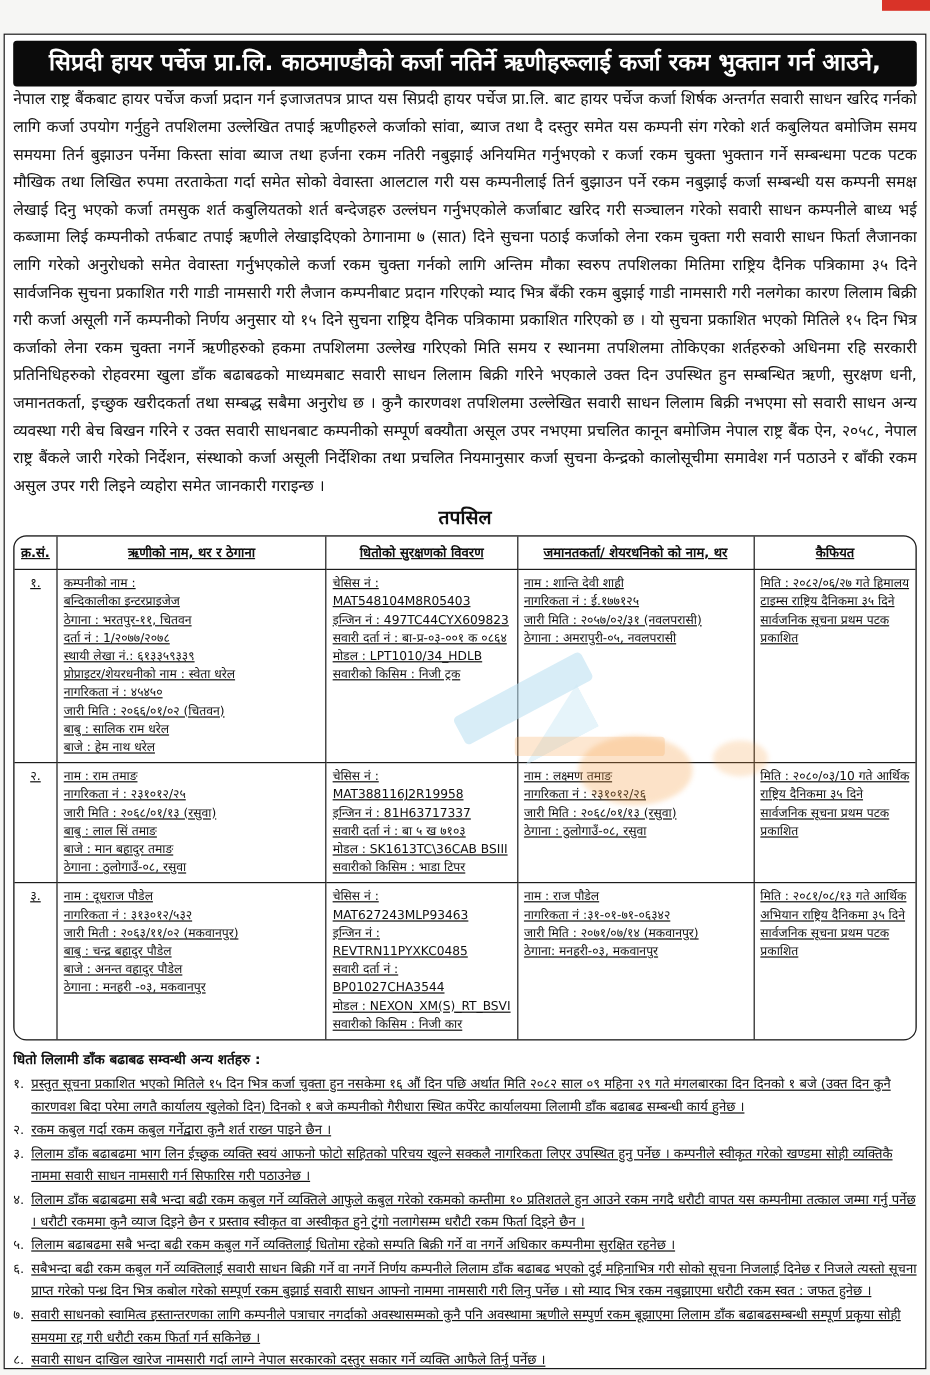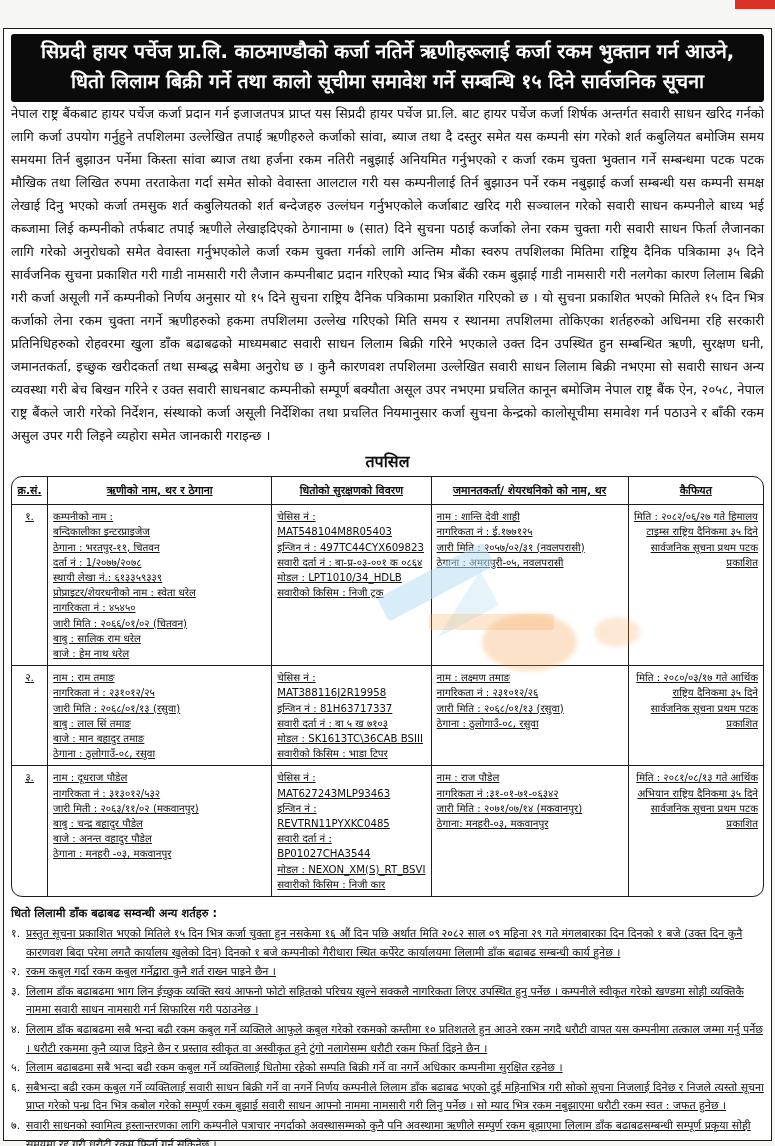--- a/index.html
+++ b/index.html
@@ -63,21 +63,21 @@
     padding:4px 5px;
     font-size:10.2px;
     line-height:15.2px;
     overflow:hidden;
   }
   th {
     text-align:center; font-weight:bold;
     font-size:10.9px; padding:6px 2px; vertical-align:middle;
   }
   td.sn { text-align:center; font-size:10.5px; }
-  td.remarks { text-align:right; }
+  td.remarks { text-align:left; }
   .cell-line { white-space:normal; }
   .terms-heading { font-weight:bold; font-size:11.4px; margin:8px 0 5px; }
   .term { display:flex; font-size:10.9px; line-height:18.6px; margin-bottom:1px; }
   .term .num { flex:0 0 15px; }
   .term .txt { flex:1;text-decoration:underline; }
   .footer-line { font-size:10.9px; margin-top:10px; }
   
   .wm { position:absolute; pointer-events:none; z-index:5; }
   .wm-orange-a { left:478px; top:584px; width:95px; height:58px; background:#f59b3c; opacity:.28; border-radius:50%; filter:blur(2px); }
   .wm-orange-b { left:425px; top:585px; width:125px; height:16px; background:#f8b066; opacity:.30; border-radius:3px; }
@@ -87,21 +87,20 @@
 </style>
 </head>
 <body>
 
 <div class="corner-mark"></div>
 
 <div class="page">
 
   <div class="title-bar">
     <div>सिप्रदी हायर पर्चेज प्रा.लि. काठमाण्डौको कर्जा नतिर्ने ऋणीहरूलाई कर्जा रकम भुक्तान गर्न आउने,</div>
-    <div>धितो लिलाम बिक्री गर्ने तथा कालो सूचीमा समावेश गर्ने सम्बन्धि १५ दिने सार्वजनिक सूचना</div>
   </div>
 
 
   <p class="body-text">नेपाल राष्ट्र बैंकबाट हायर पर्चेज कर्जा प्रदान गर्न इजाजतपत्र प्राप्त यस सिप्रदी हायर पर्चेज प्रा.लि. बाट हायर पर्चेज कर्जा शिर्षक अन्तर्गत सवारी साधन खरिद गर्नको लागि कर्जा उपयोग गर्नुहुने तपशिलमा उल्लेखित तपाई ऋणीहरुले कर्जाको सांवा, ब्याज तथा दै दस्तुर समेत यस कम्पनी संग गरेको शर्त कबुलियत बमोजिम समय समयमा तिर्न बुझाउन पर्नेमा किस्ता सांवा ब्याज तथा हर्जना रकम नतिरी नबुझाई अनियमित गर्नुभएको र कर्जा रकम चुक्ता भुक्तान गर्ने सम्बन्धमा पटक पटक मौखिक तथा लिखित रुपमा तरताकेता गर्दा समेत सोको वेवास्ता आलटाल गरी यस कम्पनीलाई तिर्न बुझाउन पर्ने रकम नबुझाई कर्जा सम्बन्धी यस कम्पनी समक्ष लेखाई दिनु भएको कर्जा तमसुक शर्त कबुलियतको शर्त बन्देजहरु उल्लंघन गर्नुभएकोले कर्जाबाट खरिद गरी सञ्चालन गरेको सवारी साधन कम्पनीले बाध्य भई कब्जामा लिई कम्पनीको तर्फबाट तपाई ऋणीले लेखाइदिएको ठेगानामा ७ (सात) दिने सुचना पठाई कर्जाको लेना रकम चुक्ता गरी सवारी साधन फिर्ता लैजानका लागि गरेको अनुरोधको समेत वेवास्ता गर्नुभएकोले कर्जा रकम चुक्ता गर्नको लागि अन्तिम मौका स्वरुप तपशिलका मितिमा राष्ट्रिय दैनिक पत्रिकामा ३५ दिने सार्वजनिक सुचना प्रकाशित गरी गाडी नामसारी गरी लैजान कम्पनीबाट प्रदान गरिएको म्याद भित्र बँकी रकम बुझाई गाडी नामसारी गरी नलगेका कारण लिलाम बिक्री गरी कर्जा असूली गर्ने कम्पनीको निर्णय अनुसार यो १५ दिने सुचना राष्ट्रिय दैनिक पत्रिकामा प्रकाशित गरिएको छ । यो सुचना प्रकाशित भएको मितिले १५ दिन भित्र कर्जाको लेना रकम चुक्ता नगर्ने ऋणीहरुको हकमा तपशिलमा उल्लेख गरिएको मिति समय र स्थानमा तपशिलमा तोकिएका शर्तहरुको अधिनमा रहि सरकारी प्रतिनिधिहरुको रोहवरमा खुला डाँक बढाबढको माध्यमबाट सवारी साधन लिलाम बिक्री गरिने भएकाले उक्त दिन उपस्थित हुन सम्बन्धित ऋणी, सुरक्षण धनी, जमानतकर्ता, इच्छुक खरीदकर्ता तथा सम्बद्ध सबैमा अनुरोध छ । कुनै कारणवश तपशिलमा उल्लेखित सवारी साधन लिलाम बिक्री नभएमा सो सवारी साधन अन्य व्यवस्था गरी बेच बिखन गरिने र उक्त सवारी साधनबाट कम्पनीको सम्पूर्ण बक्यौता असूल उपर नभएमा प्रचलित कानून बमोजिम नेपाल राष्ट्र बैंक ऐन, २०५८, नेपाल राष्ट्र बैंकले जारी गरेको निर्देशन, संस्थाको कर्जा असूली निर्देशिका तथा प्रचलित नियमानुसार कर्जा सुचना केन्द्रको कालोसूचीमा समावेश गर्न पठाउने र बाँकी रकम असुल उपर गरी लिइने व्यहोरा समेत जानकारी गराइन्छ ।</p>
 
   <div class="tapasil">तपसिल</div>
 
   <div class="table-wrap">
     <table>
       <colgroup>
@@ -166,21 +165,21 @@
               <div class="cell-line">सवारी दर्ता नं : बा ५ ख ७१०३</div>
               <div class="cell-line">मोडल : SK1613TC\36CAB BSIII</div>
               <div class="cell-line">सवारीको किसिम : भाडा टिपर</div>
             </td>
           <td>
               <div class="cell-line">नाम : लक्ष्मण तमाङ</div>
               <div class="cell-line">नागरिकता नं : २३१०१२/२६</div>
               <div class="cell-line">जारी मिति : २०६८/०१/१३ (रसुवा)</div>
               <div class="cell-line">ठेगाना : ठुलोगाउँ-०८, रसुवा</div>
             </td>
-          <td class="remarks">मिति : २०८०/०३/१७ गते आर्थिक राष्ट्रिय दैनिकमा ३५ दिने सार्वजनिक सूचना प्रथम पटक प्रकाशित</td>
+          <td class="remarks">मिति : २०८०/०३/10 गते आर्थिक राष्ट्रिय दैनिकमा ३५ दिने सार्वजनिक सूचना प्रथम पटक प्रकाशित</td>
         </tr>
         <tr>
           <td class="sn">३.</td>
           <td>
               <div class="cell-line">नाम : दूधराज पौडेल</div>
               <div class="cell-line">नागरिकता नं : ३१३०१२/५३२</div>
               <div class="cell-line">जारी मिती : २०६३/११/०२ (मकवानपुर)</div>
               <div class="cell-line">बाबु : चन्द्र बहादुर पौडेल</div>
               <div class="cell-line">बाजे : अनन्त वहादुर पौडेल</div>
               <div class="cell-line">ठेगाना : मनहरी -०३, मकवानपुर</div>

